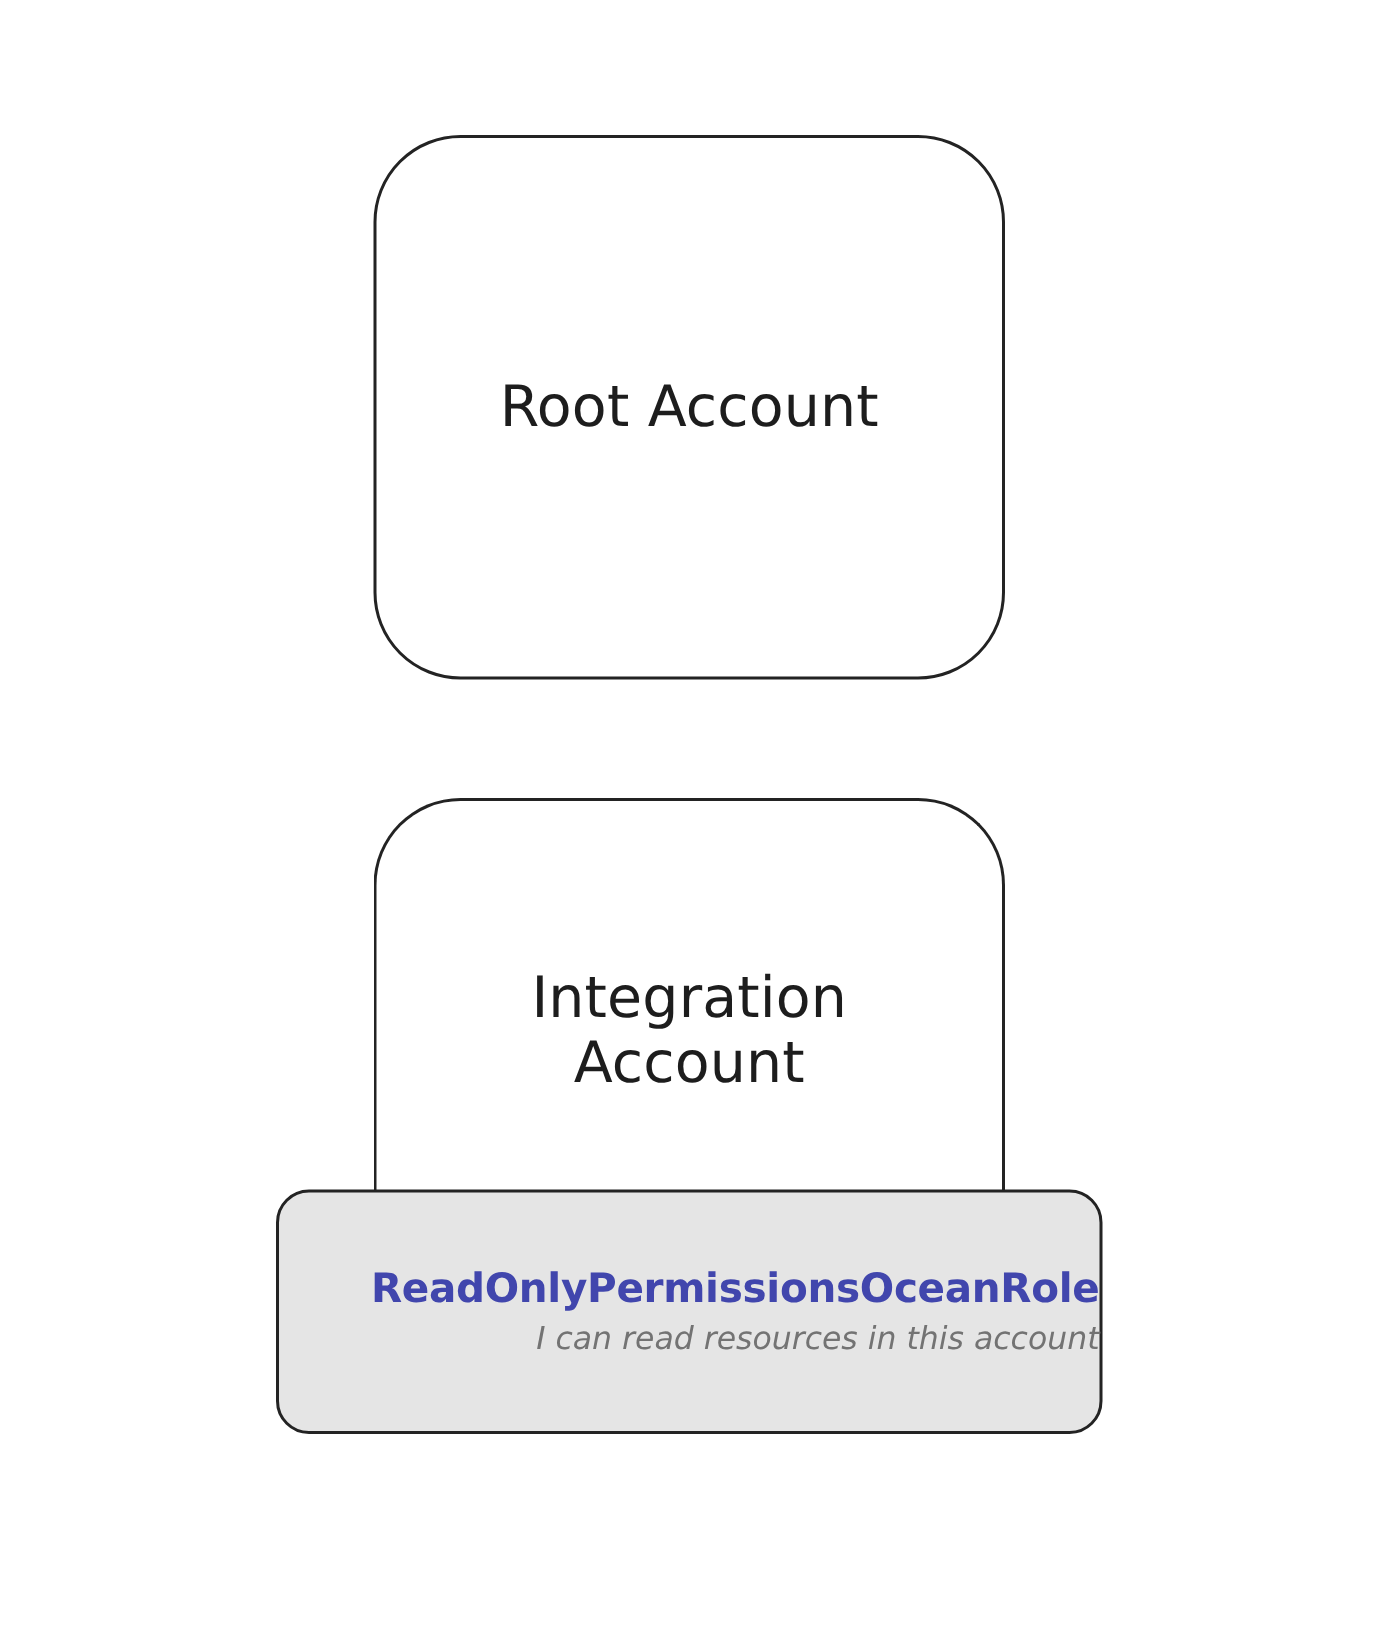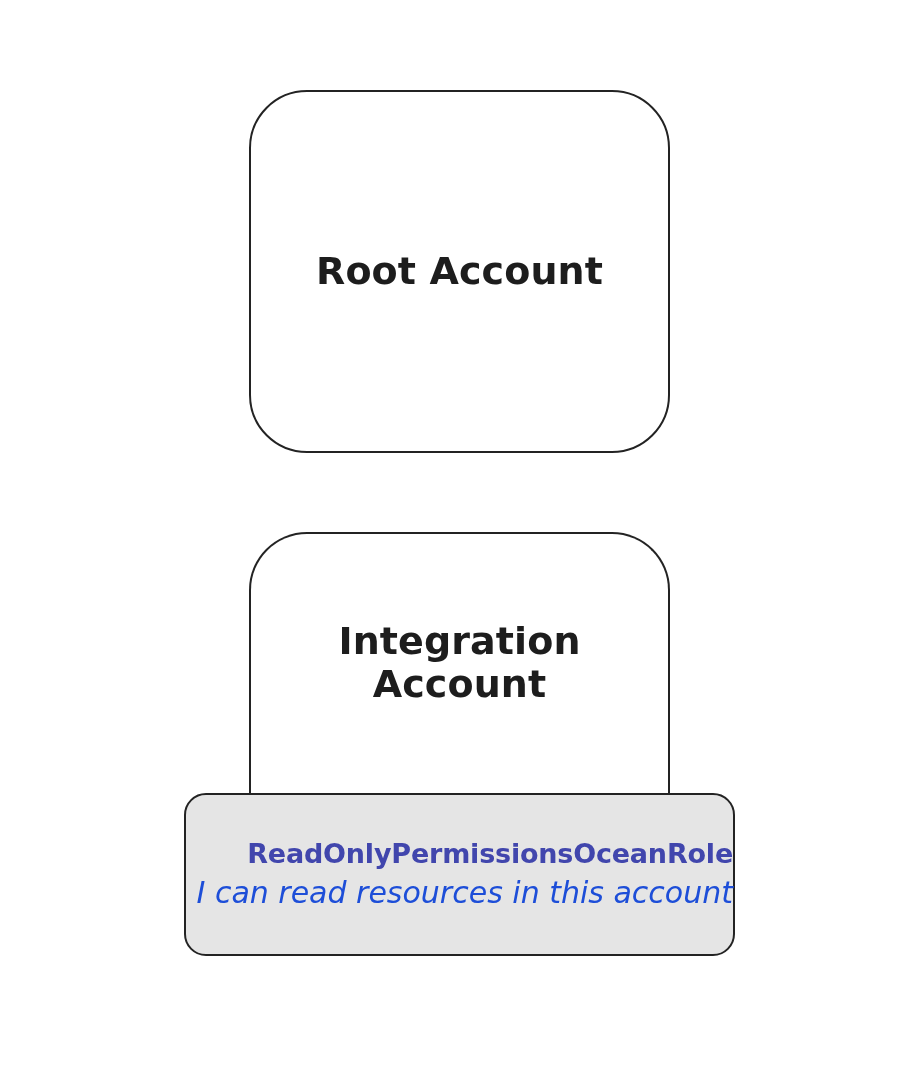--- a/index.html
+++ b/index.html
@@ -44,29 +44,29 @@
   }
 
   #integration-account-box {
     left: 249px;
     top: 532px;
     width: 421px;
     height: 300px;
     border-radius: 58px 58px 0 0;
     border-bottom: none;
     align-items: flex-start;
-    padding-top: 86px;
+    padding-top: 110px;
     z-index: 1;
   }
 
   .account-label {
     font-size: 38px;
     line-height: 1.12;
     color: #1d1d1d;
-    font-weight: 700;
+    font-weight: 400;
     letter-spacing: 0.1px;
     white-space: pre-line;
     user-select: none;
   }
 
   
   #role-card {
     position: absolute;
     box-sizing: border-box;
     left: 184px;
@@ -87,24 +87,24 @@
     font-size: 27px;
     font-weight: 700;
     color: #4146ad;
     letter-spacing: -0.2px;
     line-height: 1.15;
     text-align: center;
     white-space: nowrap;
   }
 
   .role-description {
-    font-size: 30px;
+    font-size: 21px;
     font-style: italic;
     font-weight: 400;
-    color: #1d4ed8;
+    color: #737373;
     line-height: 1.2;
     text-align: center;
     white-space: nowrap;
     margin-top: 5px;
   }
 </style>
 </head>
 <body>
 
 <div id="diagram-canvas">

